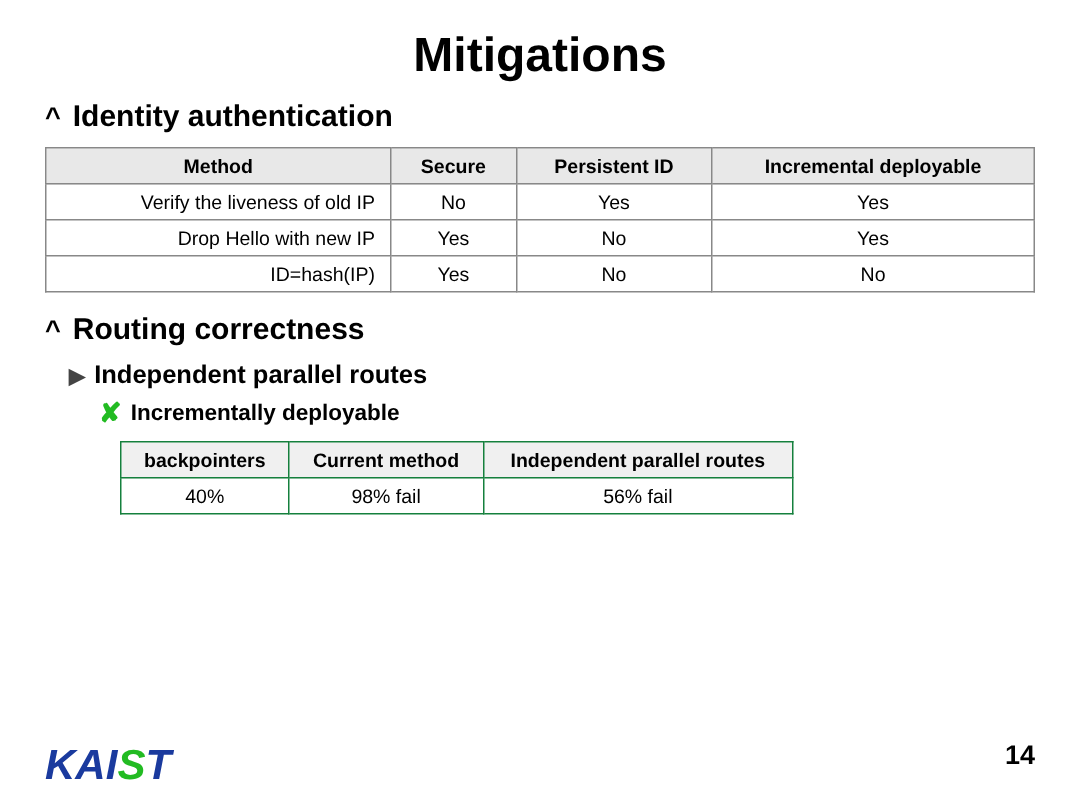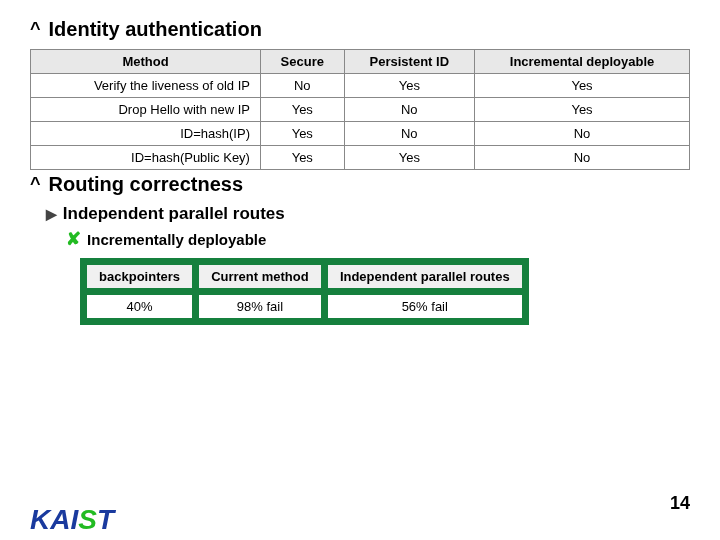--- a/index.html
+++ b/index.html
@@ -37,21 +37,21 @@
 
     .caret {
       margin-right: 8px;
       font-size: 18px;
     }
 
     
     .identity-table {
       width: 100%;
       border-collapse: collapse;
-      margin-bottom: 3px;
+      margin-bottom: 14px;
       font-size: 13px;
     }
 
     .identity-table th, .identity-table td {
       border: 1px solid #888;
       padding: 4px 10px;
       text-align: center;
     }
 
     .identity-table th {
@@ -101,34 +101,34 @@
 
     
     .stats-table {
       width: 68%;
       border-collapse: collapse;
       margin-left: 50px;
       font-size: 13px;
     }
 
     .stats-table th, .stats-table td {
-      border: 7px solid #15803d;
+      border: 1px solid #15803d;
       padding: 4px 12px;
       text-align: center;
     }
 
     .stats-table th {
       background: #f0f0f0;
       font-weight: bold;
     }
 
     
     .kaist-logo {
       position: absolute;
-      bottom: 4px;
+      bottom: 14px;
       left: 30px;
       font-size: 28px;
       font-weight: bold;
       font-style: italic;
     }
 
     .kaist-k { color: #1a3a9e; }
     .kaist-a { color: #1a3a9e; }
     .kaist-i { color: #1a3a9e; }
     .kaist-s { color: #22bb22; }
@@ -140,20 +140,21 @@
       right: 30px;
       font-size: 18px;
       font-weight: bold;
     }
   </style>
 </head>
 <body>
 
 <div class="page">
 
+  <div class="title">Mitigations</div>
 
   <div class="section-header">
     <span class="caret">^</span>
     <span>Identity authentication</span>
   </div>
 
   <table class="identity-table">
     <thead>
       <tr>
         <th>Method</th>
@@ -172,26 +173,20 @@
       <tr>
         <td>Drop Hello with new IP</td>
         <td>Yes</td>
         <td>No</td>
         <td>Yes</td>
       </tr>
       <tr>
         <td>ID=hash(IP)</td>
         <td>Yes</td>
         <td>No</td>
-        <td>No</td>
-      </tr>
-      <tr>
-        <td>ID=hash(Public Key)</td>
-        <td>Yes</td>
-        <td>Yes</td>
         <td>No</td>
       </tr>
     </tbody>
   </table>
 
   <div class="routing-section">
     <div class="section-header">
       <span class="caret">^</span>
       <span>Routing correctness</span>
     </div>

